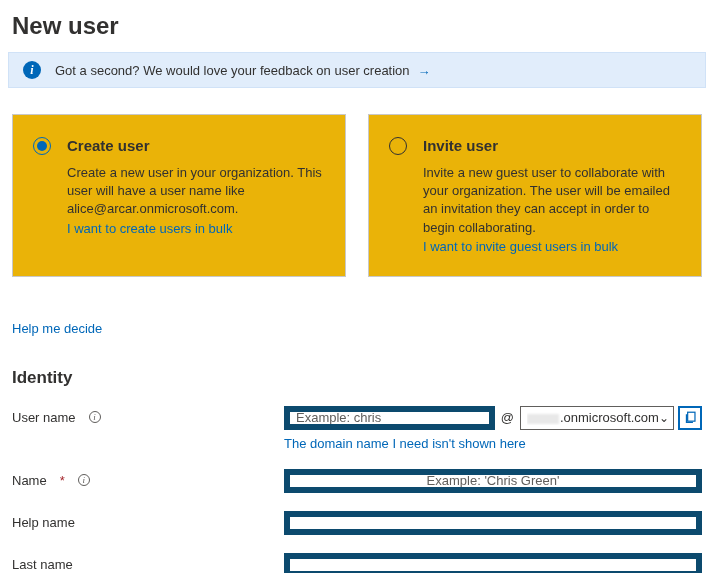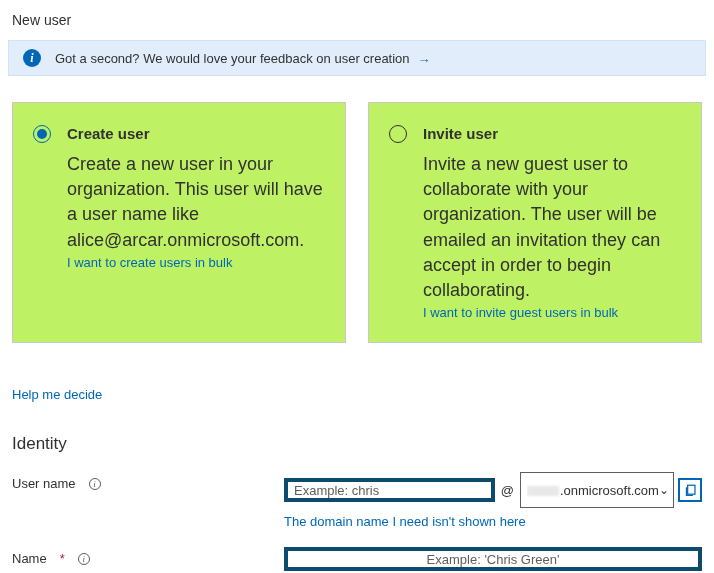--- a/index.html
+++ b/index.html
@@ -5,22 +5,22 @@
   * { box-sizing: border-box; margin: 0; padding: 0; }
   body {
     font-family: "Segoe UI", Arial, sans-serif;
     font-size: 13px;
     color: #323130;
     background: #fff;
     width: 714px;
     padding: 8px;
   }
   .page-title {
-    font-size: 14px;
-    font-weight: 400;
+    font-size: 24px;
+    font-weight: 700;
     margin: 4px 0 12px 4px;
   }
   .feedback-banner {
     background: #e1edfb;
     border: 1px solid #d0e2f7;
     display: flex;
     align-items: center;
     padding: 8px 14px;
     margin-bottom: 26px;
   }
@@ -51,21 +51,21 @@
     margin-bottom: 14px;
     padding: 0 4px;
   }
   .card {
     flex: 1;
     border: 1px solid #c8c8c8;
     padding: 22px 18px 22px 20px;
     display: flex;
     gap: 16px;
     cursor: pointer;
-    background: #bef264;
+    background: #eab308;
   }
   .radio {
     width: 18px; height: 18px;
     border: 1px solid #323130;
     border-radius: 50%;
     flex-shrink: 0;
     margin-top: 0;
     display: inline-flex;
     align-items: center; justify-content: center;
   }
@@ -75,39 +75,39 @@
     width: 10px; height: 10px;
     border-radius: 50%;
     background: #0067b8;
   }
   .card-body .card-title {
     font-size: 15px;
     font-weight: 700;
     margin-bottom: 10px;
   }
   .card-body .card-desc {
-    font-size: 18px;
+    font-size: 13px;
     line-height: 1.4;
     color: #323130;
     margin-bottom: 2px;
   }
   .link {
     color: #0067b8;
     font-size: 13px;
     cursor: pointer;
     margin-top: 44px;
   }
   .help-link {
     padding: 0 4px;
     margin-bottom: 32px;
     display: block;
   }
   .section-heading {
     font-size: 17px;
-    font-weight: 400;
+    font-weight: 700;
     margin: 0 0 18px 4px;
   }
   .form-row {
     display: flex;
     align-items: flex-start;
     margin-bottom: 18px;
     padding: 0 4px;
   }
   .form-label {
     width: 272px;
@@ -132,31 +132,31 @@
     cursor: help;
   }
   .form-control-area { flex: 1; }
   .username-line {
     display: flex;
     align-items: center;
     gap: 4px;
   }
   input[type="text"] {
     height: 24px;
-    border: 4px solid #0c4a6e;
+    border: 6px solid #0c4a6e;
     padding: 2px 6px;
     font-size: 13px;
     font-family: inherit;
     width: 100%;
   }
   input::placeholder { color: #605e5c; }
   .username-input { width: 160px; }
   .at { padding: 0 2px; color: #323130; }
   .domain-box {
-    height: 36px;
+    height: 24px;
     border: 1px solid #605e5c;
     display: flex;
     align-items: center;
     padding: 0 4px 0 6px;
     width: 186px;
     justify-content: space-between;
     cursor: pointer;
     background: #fff;
   }
   .domain-text {

